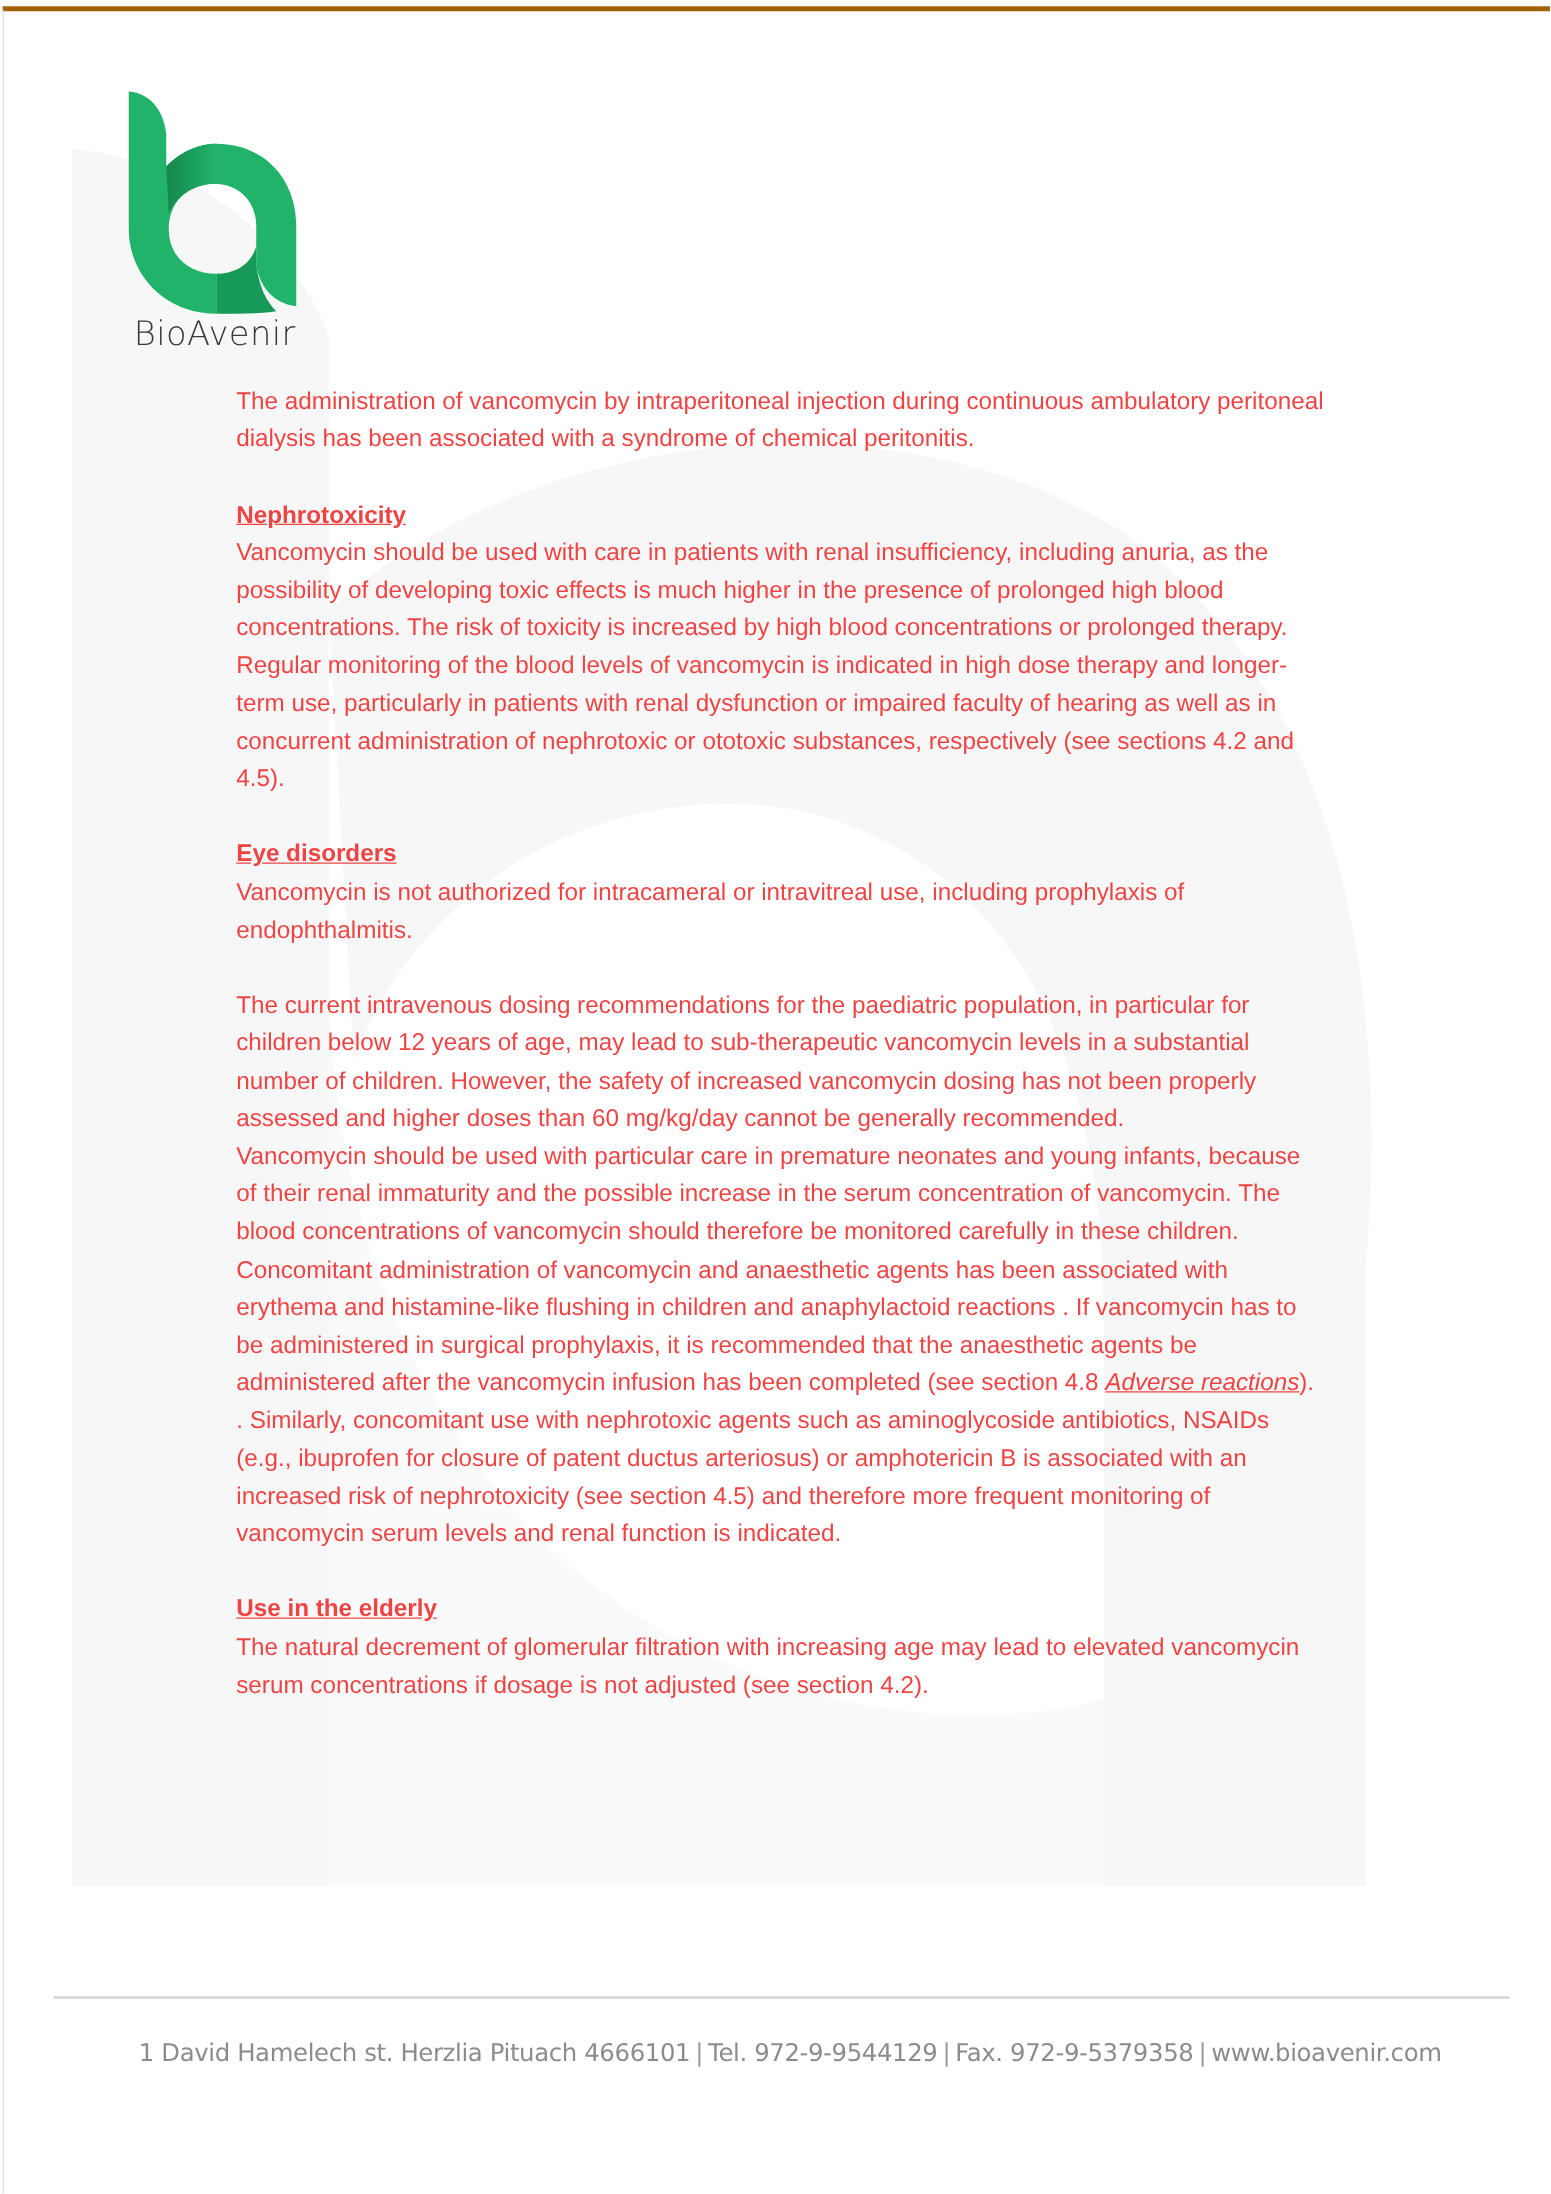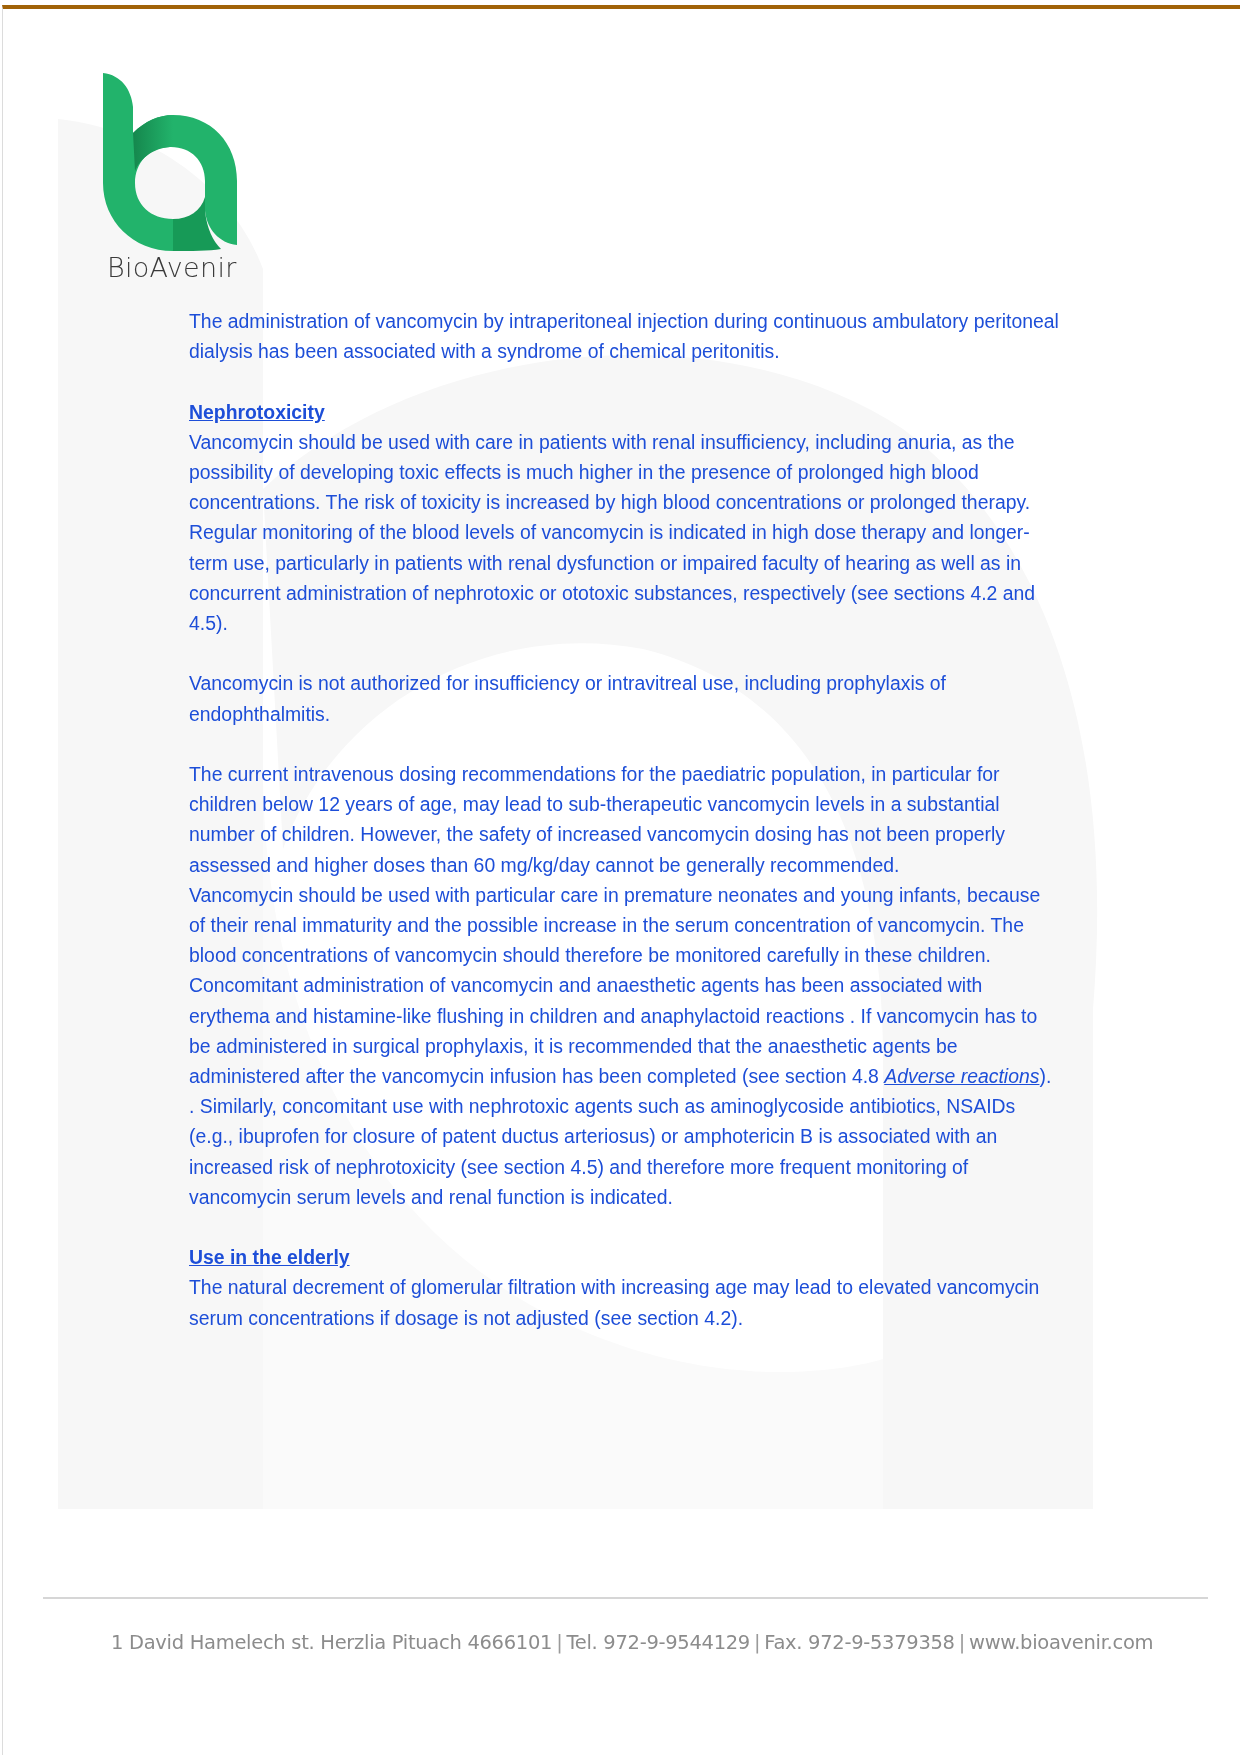--- a/index.html
+++ b/index.html
@@ -13,21 +13,21 @@
     background: #ffffff; overflow: hidden;
   }
   .watermark { position: absolute; left: 0; top: 0; width: 1237px; height: 1748px; pointer-events: none; }
   .logo { position: absolute; left: 98px; top: 64px; width: 140px; height: 180px; }
   .brand {
     position: absolute; left: 104px; top: 243px; font-size: 27px; color: #3a3a3a;
     letter-spacing: 0.3px; font-family: "DejaVu Sans", sans-serif; font-weight: 300;
   }
   .content {
     position: absolute; left: 186px; top: 297px; width: 870px;
-    font-size: 19.4px; line-height: 30.2px; color: #1d4ed8;
+    font-size: 19.4px; line-height: 30.2px; color: #ef4444;
   }
   .content p { margin: 0; }
   .content .gap { height: 30.2px; }
   .content h3 { margin: 0; font-size: 19.4px; font-weight: bold; line-height: 30.2px; text-decoration: underline; }
   .content em { font-style: italic; text-decoration: underline; }
   .footer-rule {
     position: absolute; left: 40px; top: 1588px; width: 1165px; height: 0;
     border-top: 2px solid #d6d6d6;
   }
   .footer {
@@ -65,21 +65,22 @@
     <div class="gap"></div>
 
     <section>
       <h3>Nephrotoxicity</h3>
       <p>Vancomycin should be used with care in patients with renal insufficiency, including anuria, as the possibility of developing toxic effects is much higher in the presence of prolonged high blood concentrations. The risk of toxicity is increased by high blood concentrations or prolonged therapy.</p>
       <p>Regular monitoring of the blood levels of vancomycin is indicated in high dose therapy and longer-term use, particularly in patients with renal dysfunction or impaired faculty of hearing as well as in concurrent administration of nephrotoxic or ototoxic substances, respectively (see sections 4.2 and 4.5).</p>
     </section>
     <div class="gap"></div>
 
     <section>
-      <p>Vancomycin is not authorized for insufficiency or intravitreal use, including prophylaxis of endophthalmitis.</p>
+      <h3>Eye disorders</h3>
+      <p>Vancomycin is not authorized for intracameral or intravitreal use, including prophylaxis of endophthalmitis.</p>
     </section>
     <div class="gap"></div>
 
     <section>
       <p>The current intravenous dosing recommendations for the paediatric population, in particular for children below 12 years of age, may lead to sub-therapeutic vancomycin levels in a substantial number of children. However, the safety of increased vancomycin dosing has not been properly assessed and higher doses than 60 mg/kg/day cannot be generally recommended.</p>
       <p><span>Vancomycin should be used with particular care in premature neonates and young infants, because of their renal immaturity and the possible increase in the serum concentration of vancomycin. The blood concentrations of vancomycin should therefore be monitored carefully in these children. Concomitant administration of vancomycin and anaesthetic agents has been associated with erythema and histamine-like flushing in children and anaphylactoid reactions . If vancomycin has to be administered in surgical prophylaxis, it is recommended that the anaesthetic agents be administered after the vancomycin infusion has been completed (see section 4.8 </span><em>Adverse reactions</em><span>).</span></p>
       <p>. Similarly, concomitant use with nephrotoxic agents such as aminoglycoside antibiotics, NSAIDs (e.g., ibuprofen for closure of patent ductus arteriosus) or amphotericin B is associated with an increased risk of nephrotoxicity (see section 4.5) and therefore more frequent monitoring of vancomycin serum levels and renal function is indicated.</p>
     </section>
     <div class="gap"></div>
 

